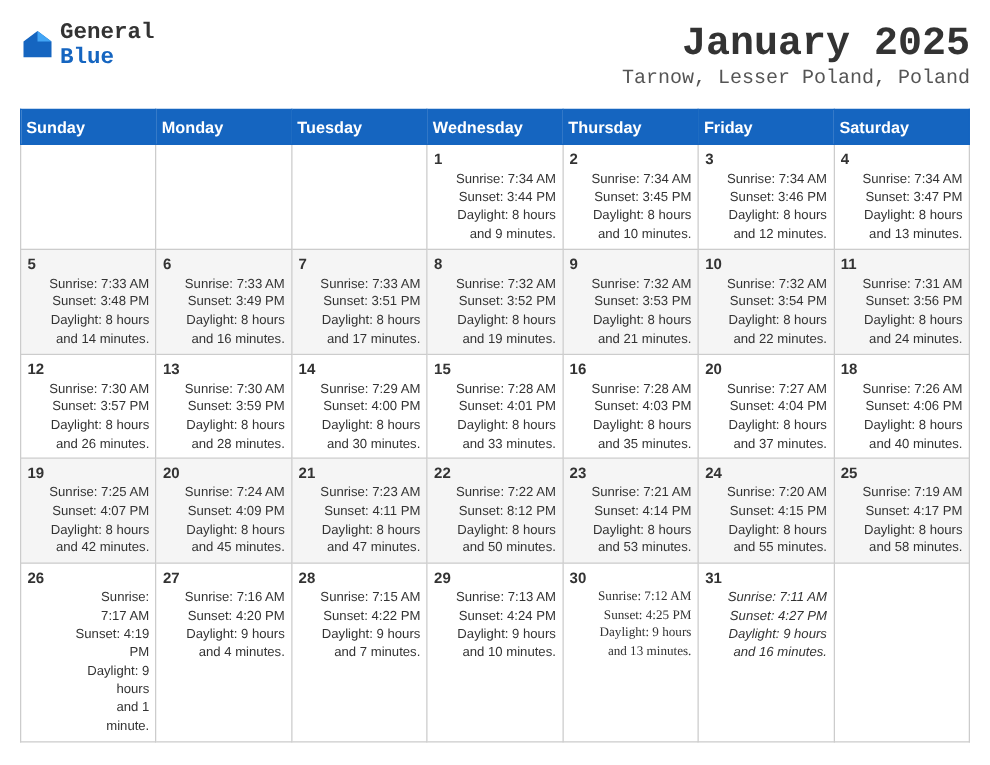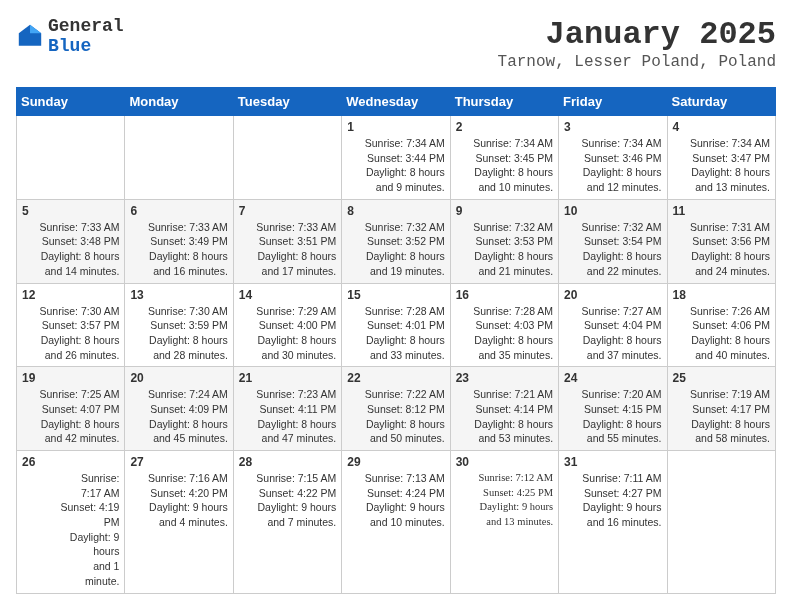--- a/index.html
+++ b/index.html
@@ -337,21 +337,21 @@
         </td>
         <td>
           <span class="day-number">30</span>
           <div class="day-info" style="white-space: pre-line; font-family: Liberation Serif, serif;">Sunrise: 7:12 AM
 Sunset: 4:25 PM
 Daylight: 9 hours
 and 13 minutes.</div>
         </td>
         <td>
           <span class="day-number">31</span>
-          <div class="day-info" style="white-space: pre-line;">Sunrise: 7:11 AM
+          <div class="day-info" style="white-space: pre-line; font-style: italic;">Sunrise: 7:11 AM
 Sunset: 4:27 PM
 Daylight: 9 hours
 and 16 minutes.</div>
         </td>
         <td class="empty-cell"></td>
       </tr>
     </tbody>
 </table>
 
 </body></html>

